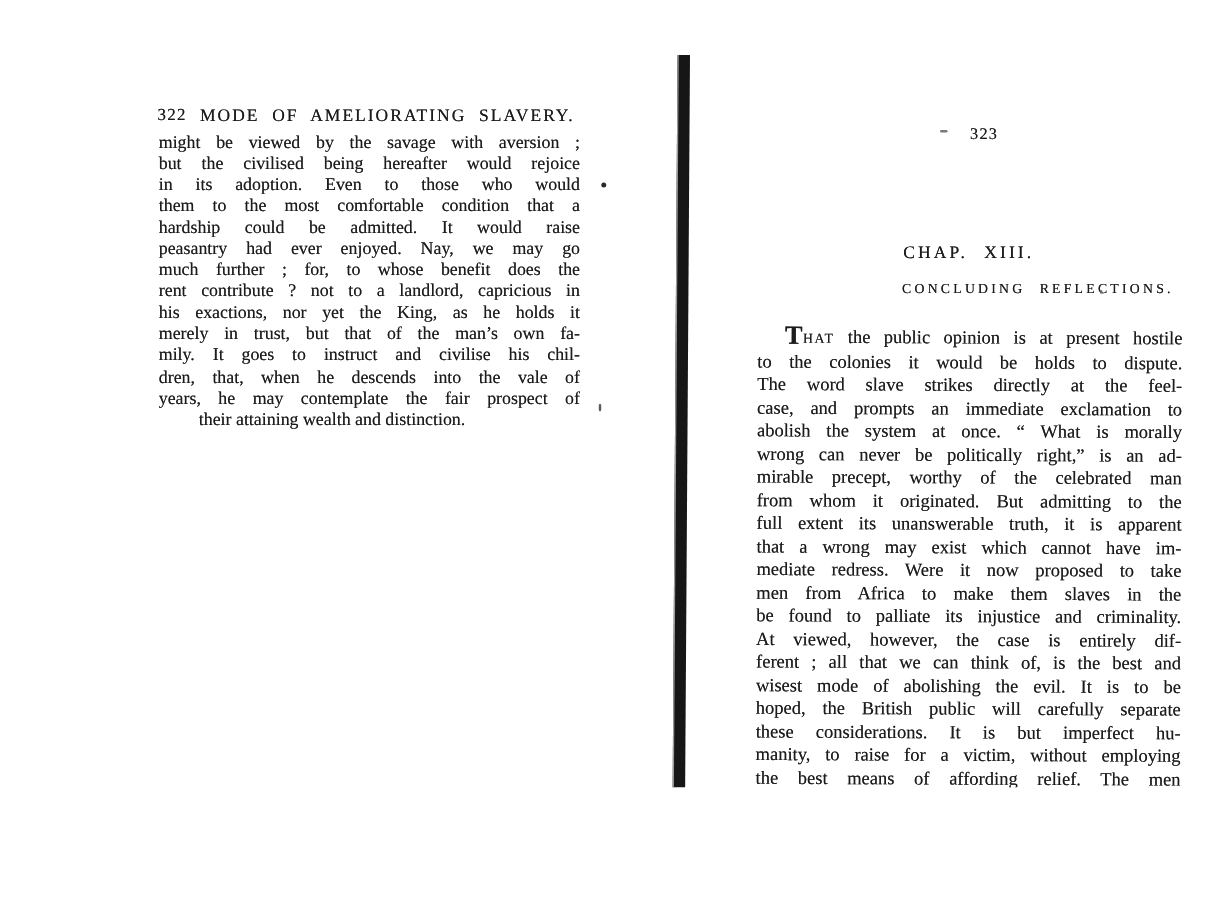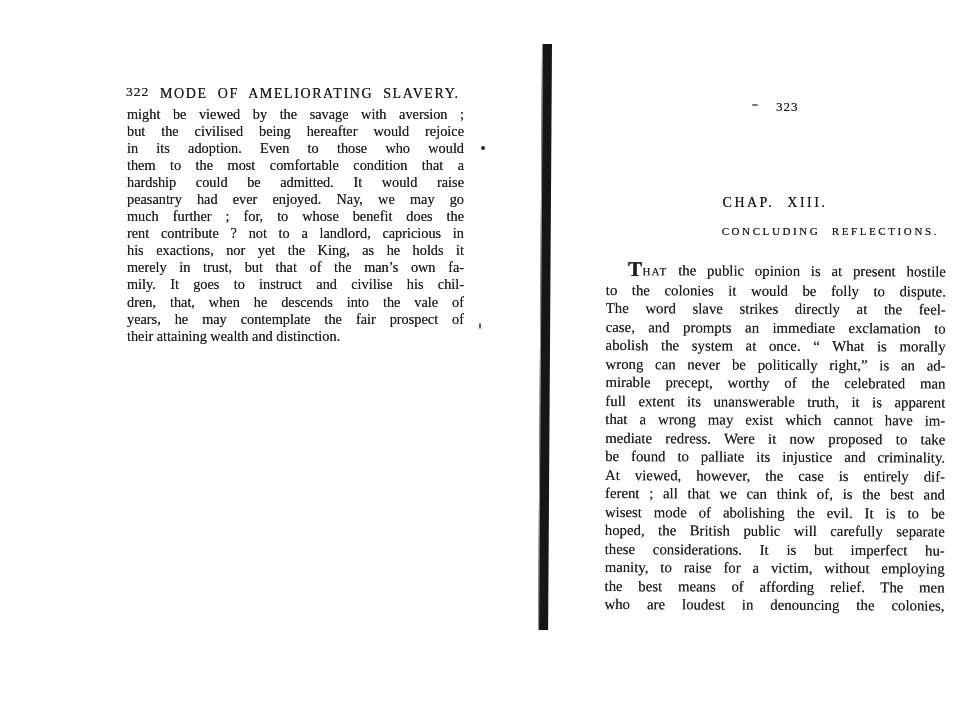--- a/index.html
+++ b/index.html
@@ -69,21 +69,21 @@
   }
   .rp-signature {
     left: 764px; top: 678px;
     font-size: 12.5px; letter-spacing: 4px;
     text-shadow: 0 0 0.4px rgba(0,0,0,0.7);
     font-weight: bold;
   }
 
   
   .line { text-align: justify; text-align-last: justify; white-space: normal; }
-  .line.last { text-align-last: left; }
+  .line.last { text-align-last: left; margin-left: 32px; }
   .first-line { padding-left: 22px; }
   .lead-t {
     font-size: 21px; line-height: 10px; vertical-align: -1px;
     font-weight: bold; letter-spacing: 0.5px;
     text-shadow: 0 0 0.5px rgba(0,0,0,0.8);
   }
   .lead-sc { font-size: 11px; letter-spacing: 1.2px; }
 
   
   .speck { position: absolute; background: #2a2a2a; border-radius: 50%; }
@@ -123,29 +123,31 @@
   <div>
     <div class="abs rp-number">323</div>
     <div class="abs rp-chapter">CHAP. XIII.</div>
     <div class="abs rp-subheading">CONCLUDING REFLECTIONS.</div>
 
     <div class="abs rp-body">
       <div class="line first-line">
         <span class="lead-t">T</span><span class="lead-sc">HAT</span><span> the public opinion is at present hostile</span>
       </div>
       <div>
-          <div class="line">to the colonies it would be folly to dispute.</div>
+          <div class="line">to the colonies it would be holds to dispute.</div>
           <div class="line">The word slave strikes directly at the feel-</div>
           <div class="line">case, and prompts an immediate exclamation to</div>
           <div class="line">abolish the system at once. “ What is morally</div>
           <div class="line">wrong can never be politically right,” is an ad-</div>
           <div class="line">mirable precept, worthy of the celebrated man</div>
+          <div class="line">from whom it originated. But admitting to the</div>
           <div class="line">full extent its unanswerable truth, it is apparent</div>
           <div class="line">that a wrong may exist which cannot have im-</div>
           <div class="line">mediate redress. Were it now proposed to take</div>
+          <div class="line">men from Africa to make them slaves in the</div>
           <div class="line">be found to palliate its injustice and criminality.</div>
           <div class="line">At viewed, however, the case is entirely dif-</div>
           <div class="line">ferent ; all that we can think of, is the best and</div>
           <div class="line">wisest mode of abolishing the evil. It is to be</div>
           <div class="line">hoped, the British public will carefully separate</div>
           <div class="line">these considerations. It is but imperfect hu-</div>
           <div class="line">manity, to raise for a victim, without employing</div>
           <div class="line">the best means of affording relief. The men</div>
           <div class="line">who are loudest in denouncing the colonies,</div>
         </div>

